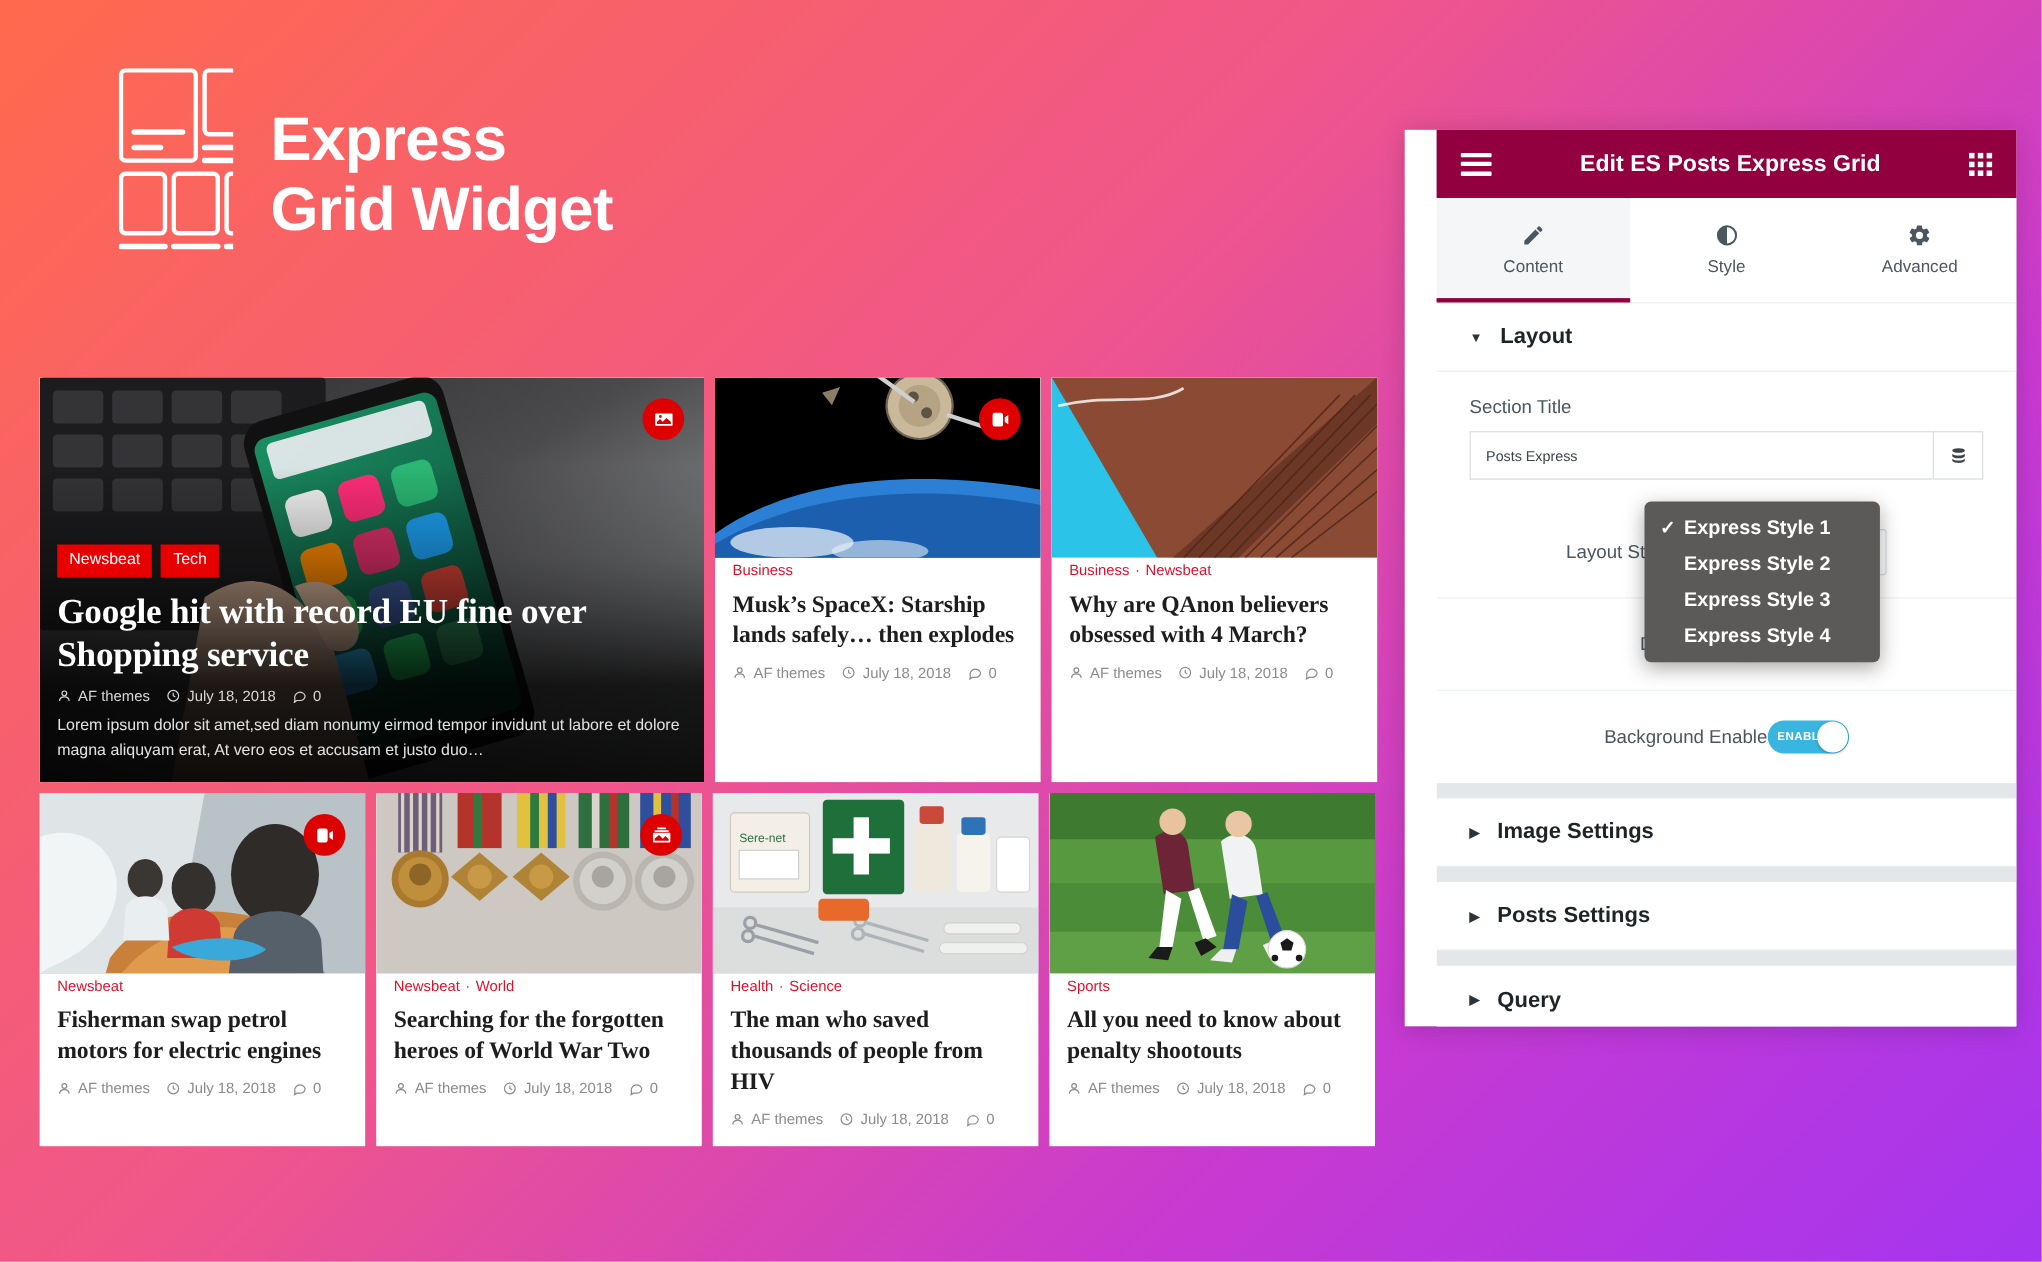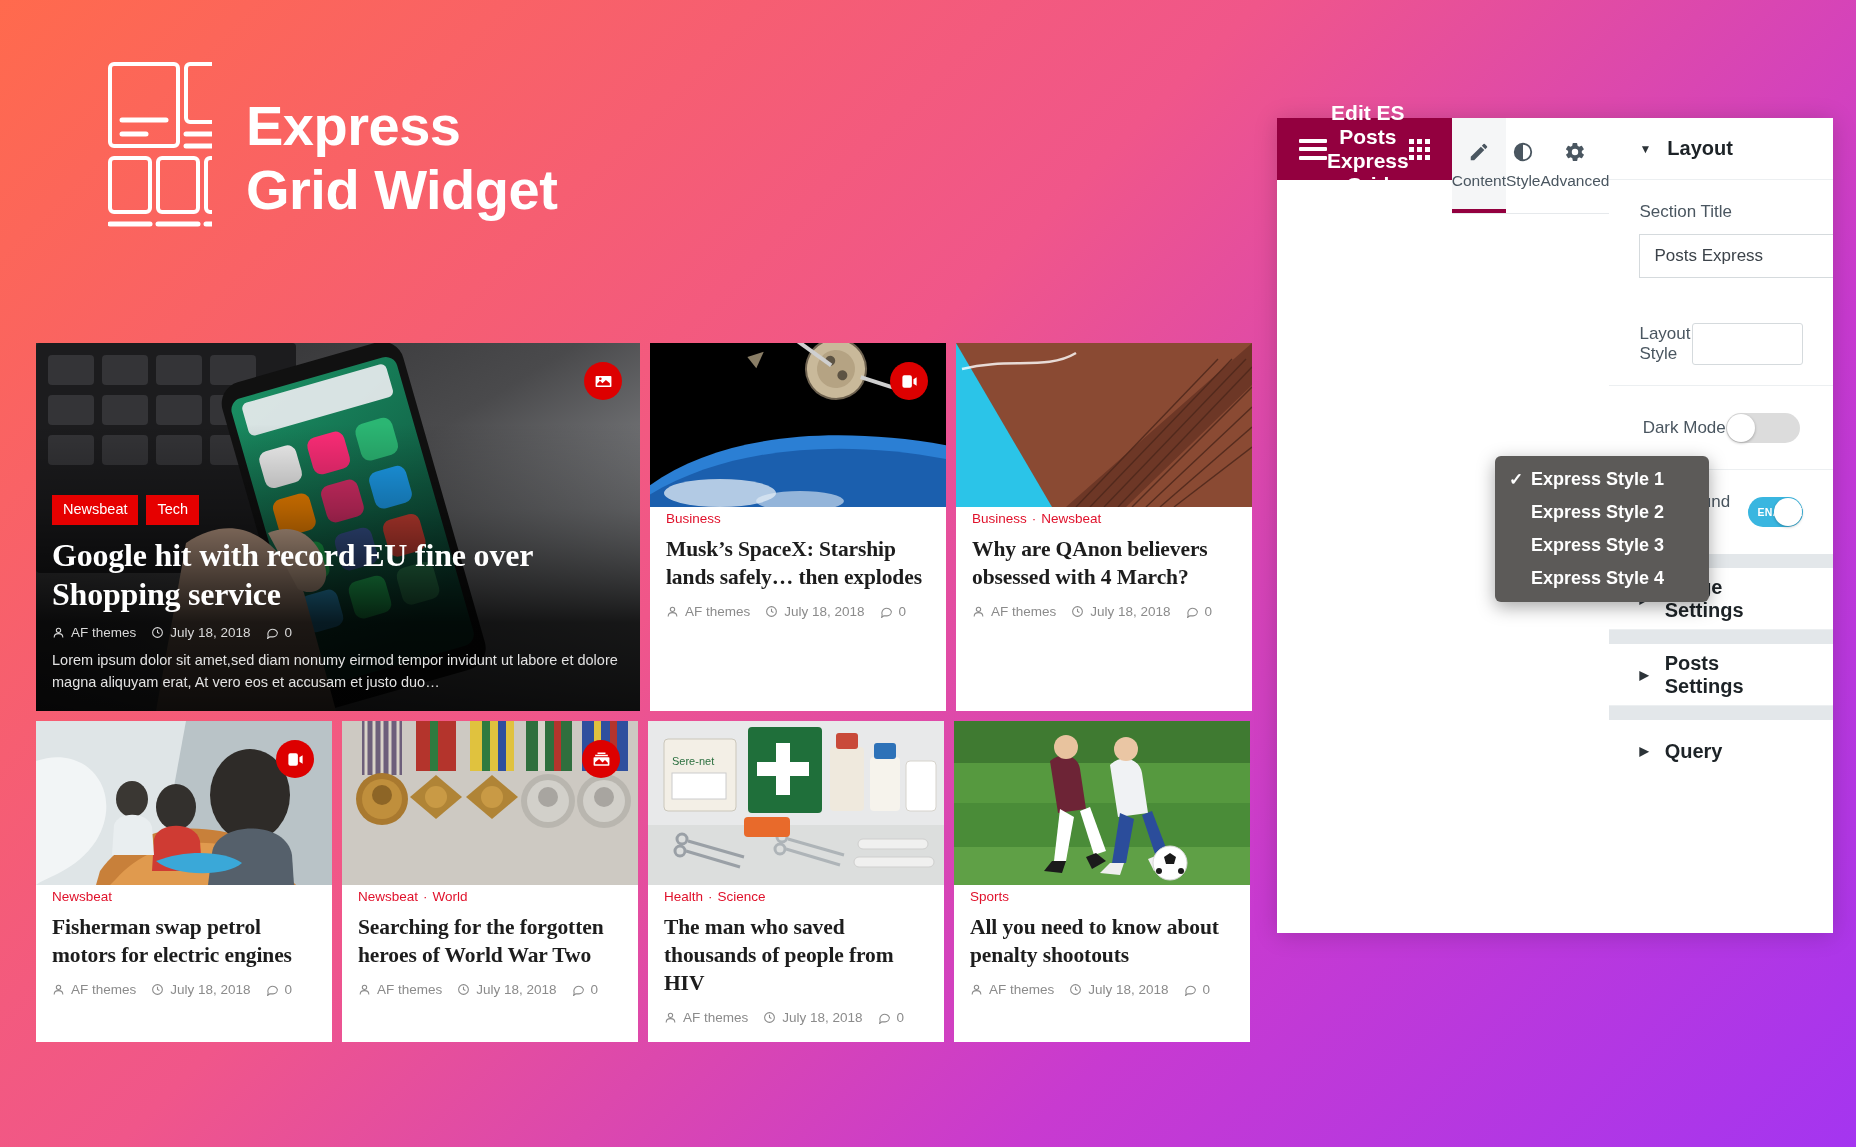--- a/index.html
+++ b/index.html
@@ -74,21 +74,21 @@
   .cat-line .sep { color: #e0112b; margin: 0 5px; }
   .sm-title {
     font-family: "Liberation Serif", serif; font-size: 21.5px; font-weight: 700;
     color: #1d1d1d; line-height: 1.31; margin-bottom: 13px; letter-spacing: -0.1px;
   }
 
   
   .panel {
     position: absolute; left: 1277px; top: 118px; width: 556px; height: 815px;
     background: #fff; box-shadow: 0 2px 22px rgba(0,0,0,.18);
-    display: flex; flex-direction: row;
+    display: flex; flex-direction: column; padding-left: 29px;
   }
   .panel-head {
     height: 62px; background: #93003f; display: flex; align-items: center;
     padding: 0 22px; flex: 0 0 62px; color: #fff;
   }
   .ham { width: 28px; height: 21px; display: flex; flex-direction: column; justify-content: space-between; cursor: pointer; }
   .ham i { display: block; height: 4px; background: #fff; border-radius: 1px; }
   .panel-title { flex: 1; text-align: center; font-size: 21px; font-weight: 700; }
   .dots { display: grid; grid-template-columns: repeat(3, 5px); grid-gap: 3px; }
   .dots i { width: 5px; height: 5px; background: #fff; display: block; }
@@ -112,21 +112,21 @@
     height: 62px; font-size: 20px; font-weight: 700; color: #1d2327;
     border-bottom: 1px solid #eceff1; background: #fff; cursor: pointer;
   }
   .caret { color: #2c3338; font-size: 12px; line-height: 1; }
   .gap-bar { height: 14px; background: #e3e7ea; }
   .ctrl-block { padding: 22px 30px 24px; }
   .ctrl-label { font-size: 17px; color: #4a5660; margin-bottom: 12px; }
   .input-row { display: flex; }
   .text-input {
     flex: 1; height: 44px; border: 1px solid #d5dadd; border-right: none;
-    padding: 0 14px; font-size: 17px; color: #3c434a; outline: none;
+    padding: 0 14px; font-size: 13px; color: #3c434a; outline: none;
     font-family: "Liberation Sans", sans-serif; background: #fff;
   }
   .input-addon {
     width: 46px; height: 44px; border: 1px solid #d5dadd; background: #fff;
     display: flex; align-items: center; justify-content: center; cursor: pointer;
   }
   .input-addon svg { width: 17px; height: 17px; fill: #3c434a; }
 
   .ctrl-row {
     display: flex; align-items: center; justify-content: center;

